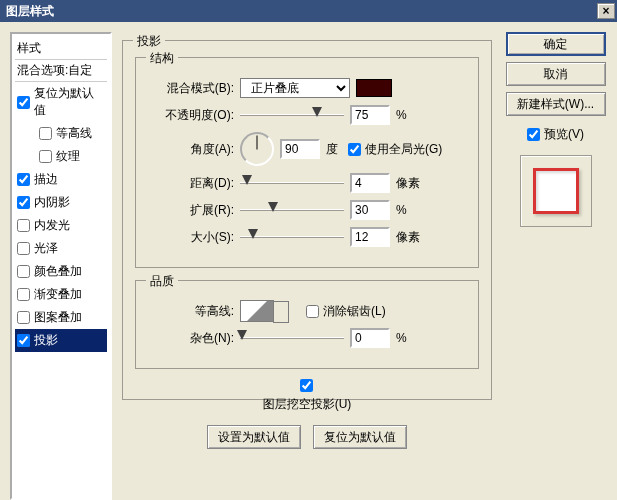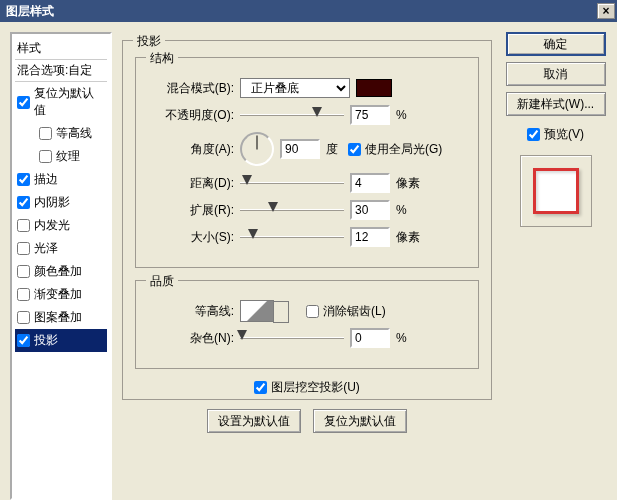--- a/index.html
+++ b/index.html
@@ -181,21 +181,21 @@
           <div class="slider">
               <div class="track"></div>
               <div class="thumb" style="left:-3px;"></div>
             </div>
           <input class="numbox" value="0" style="">
           <span class="unit">%</span>
         </div>
       </div>
 
       <div style="text-align:center;margin-top:10px;">
-        <label class="chk" style="display:inline-flex;">
+        <label class="chk" style="display:inline-flex;flex-direction:column;">
             <input type="checkbox" checked="" style="">
             <span>图层挖空投影(U)</span>
           </label>
       </div>
       <div class="btnsrow">
         <button class="btn">设置为默认值</button>
         <button class="btn">复位为默认值</button>
       </div>
     </div>
   </div>

